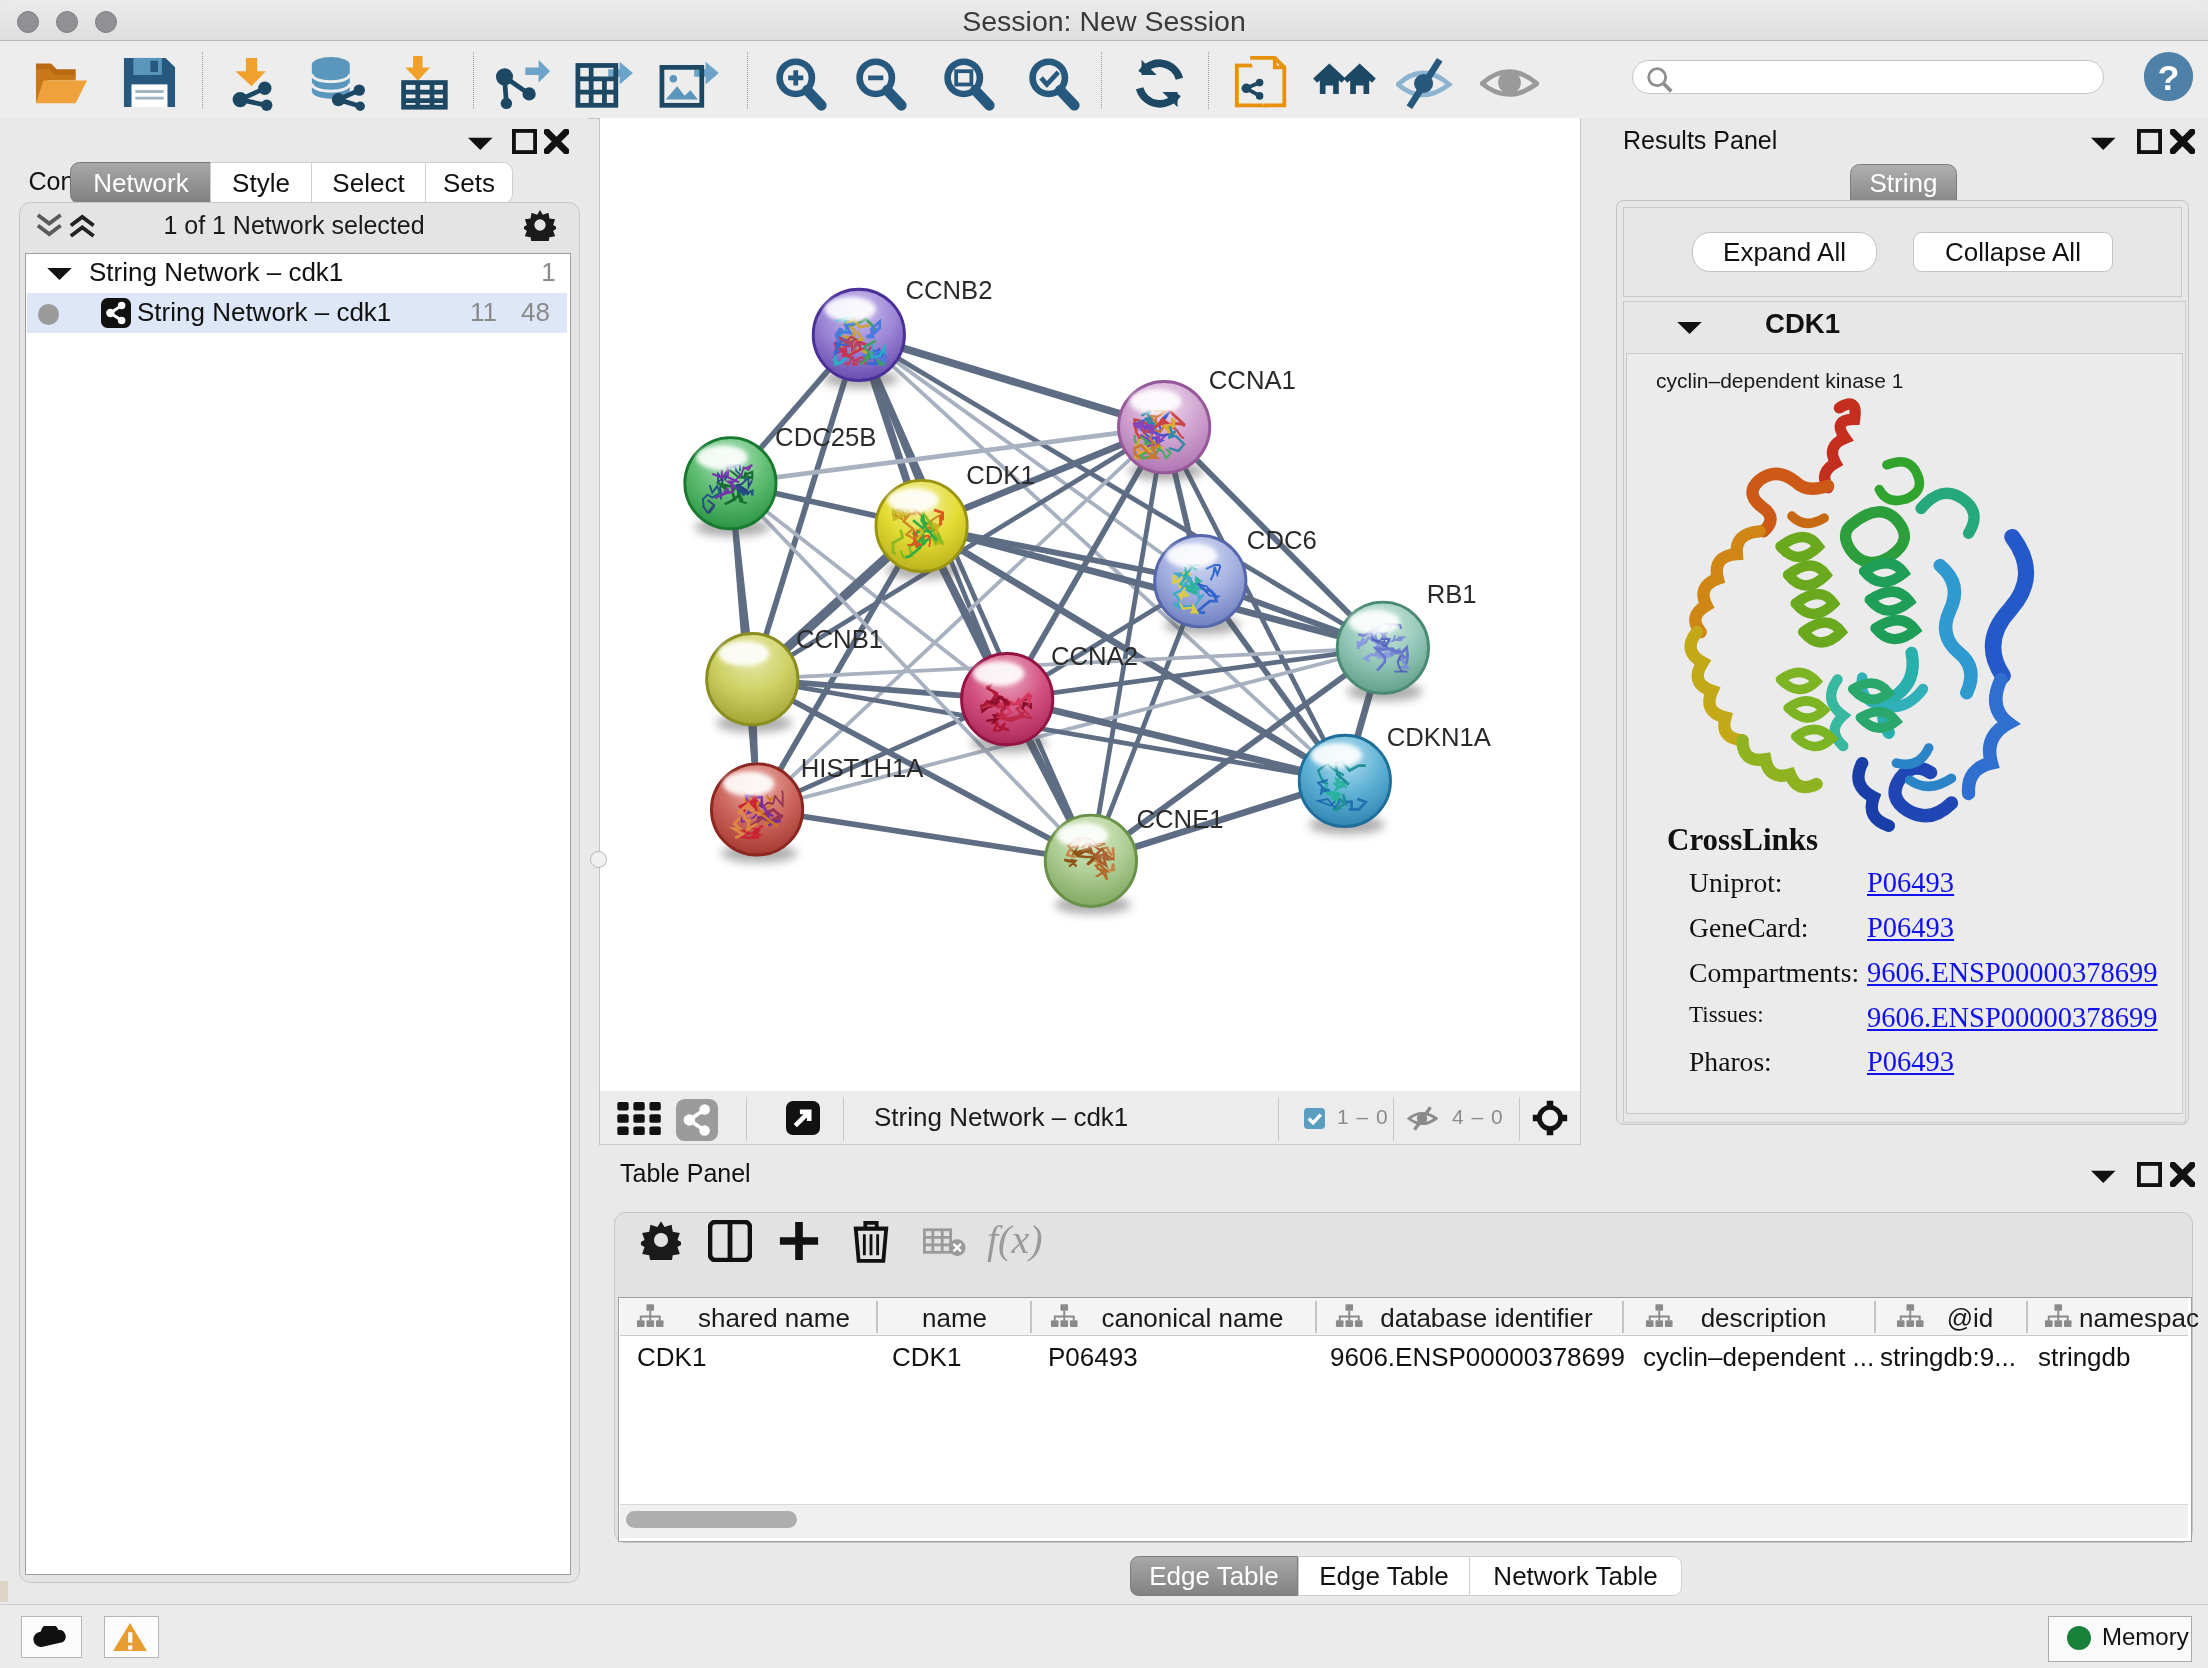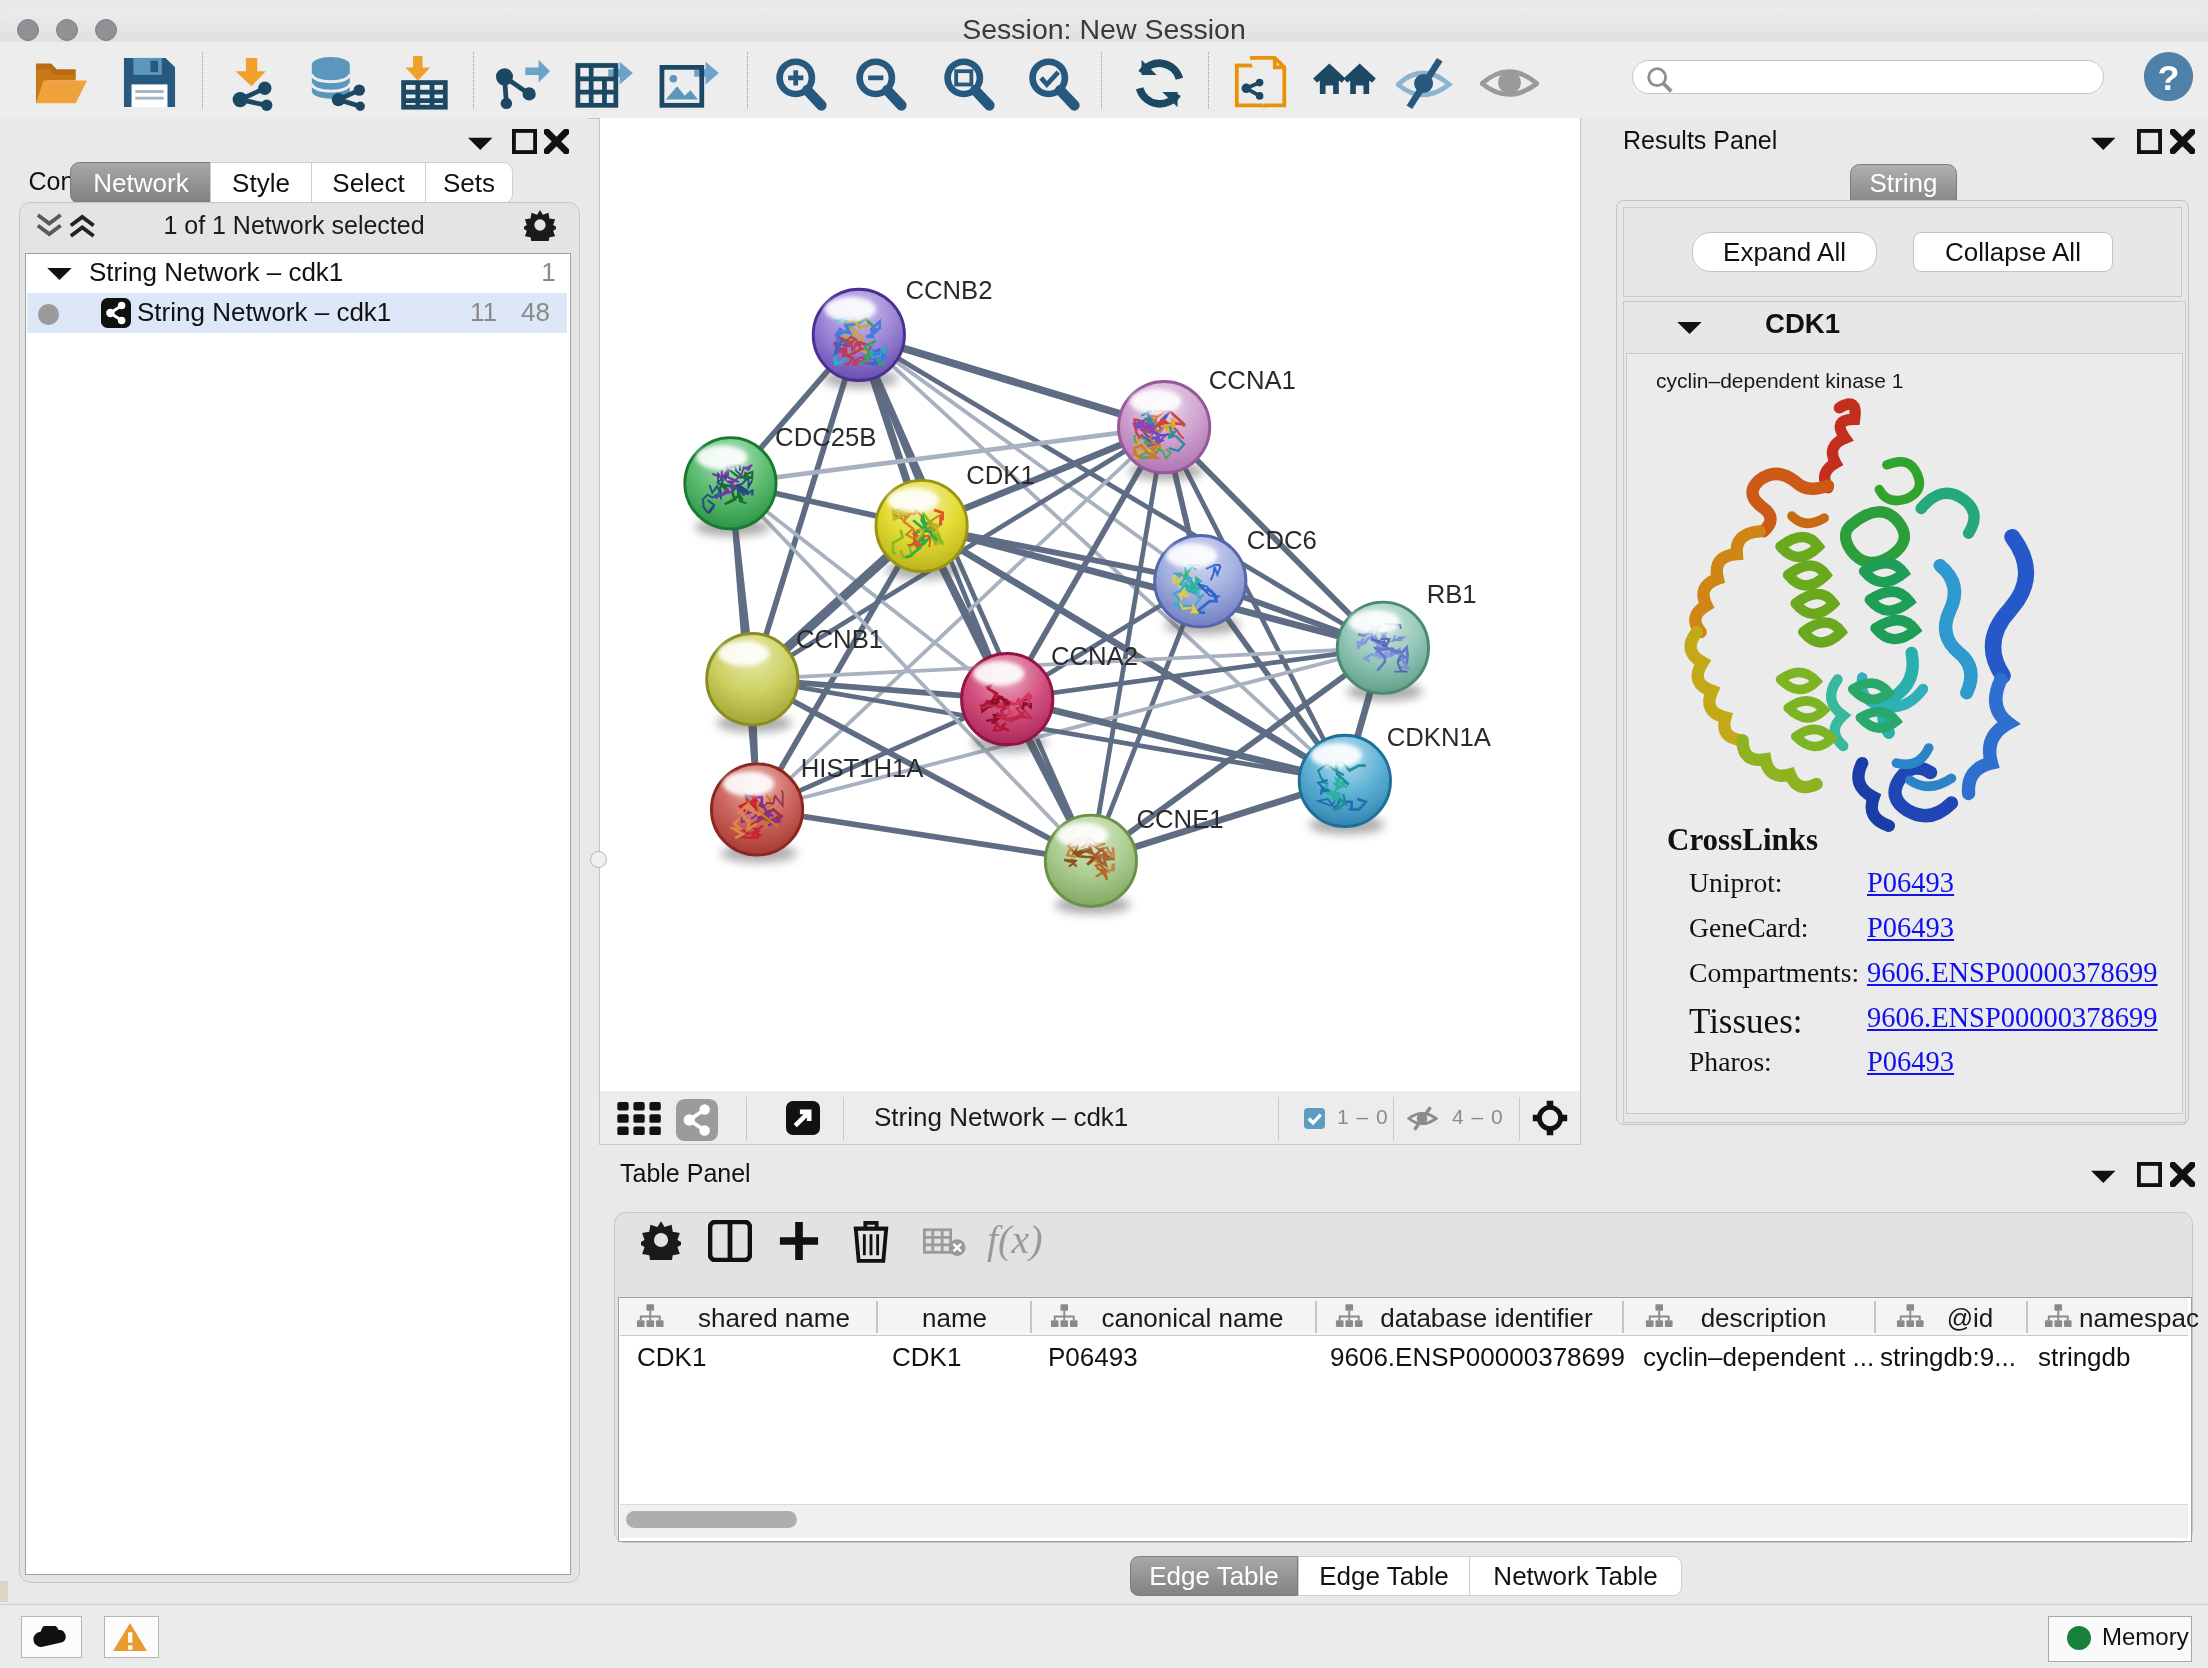--- a/index.html
+++ b/index.html
@@ -1,18 +1,18 @@
 <!DOCTYPE html>
 <html style="font-size:15px"><head>
 <meta charset="utf-8">
 <style>
   html,body{margin:0;padding:0;}
   body{width:2208px;height:1668px;background:#e9e9e9;font-family:"Liberation Sans",sans-serif;position:relative;overflow:hidden;}
   
-  #titlebar{position:absolute;left:0;top:8px;width:2208px;height:40px;background:linear-gradient(#ecECec,#dedede);border-bottom:1.9px solid #b9b9b9;border-radius:17px 17px 0 0;}
+  #titlebar{position:absolute;left:0;top:0;width:2208px;height:40px;background:linear-gradient(#ecECec,#dedede);border-bottom:1.9px solid #b9b9b9;border-radius:17px 17px 0 0;}
   .tl{position:absolute;top:10.5px;width:20px;height:20px;border-radius:50%;background:#909095;border:1px solid #7e7e83;}
   #title{position:absolute;top:4.8px;left:0;width:100%;text-align:center;font-size:28.5px;color:#3a3a3a;}
   
   #toolbar{position:absolute;left:0;top:42px;width:2208px;height:76px;background:#ededed;border-bottom:1.9px solid #c2c2c2;}
   .ticon{position:absolute;top:14.3px;}
   .tsep{position:absolute;top:9.5px;height:57px;border-left:1.9px dotted #9a9a9a;}
   #searchbox{position:absolute;left:1632px;top:18px;width:470px;height:32px;background:#fff;border:1.9px solid #c6c6c6;border-radius:18px;}
   
   #controlpanel{position:absolute;left:0px;top:118px;width:588px;height:1463px;background:#e9e9e9;}
   #canvas{position:absolute;left:599px;top:118px;width:980px;height:973px;background:#ffffff;border-left:1.9px solid #c4c4c4;border-right:1.9px solid #c4c4c4;}
@@ -689,21 +689,21 @@
     </g>
   </svg>
 
   <div style="position:absolute;left:86px;top:704px;font-family:'Liberation Serif',serif;font-size:31px;font-weight:bold;color:#111;">CrossLinks</div>
   <div style="position:absolute;left:108px;top:749px;font-family:'Liberation Serif',serif;font-size:27.6px;color:#111;">Uniprot:</div>
   <div style="position:absolute;left:286px;top:749px;font-family:'Liberation Serif',serif;font-size:28.5px;color:#1111ee;text-decoration:underline;">P06493</div>
   <div style="position:absolute;left:108px;top:794px;font-family:'Liberation Serif',serif;font-size:27.6px;color:#111;">GeneCard:</div>
   <div style="position:absolute;left:286px;top:794px;font-family:'Liberation Serif',serif;font-size:28.5px;color:#1111ee;text-decoration:underline;">P06493</div>
   <div style="position:absolute;left:108px;top:839px;font-family:'Liberation Serif',serif;font-size:27.6px;color:#111;">Compartments:</div>
   <div style="position:absolute;left:286px;top:839px;font-family:'Liberation Serif',serif;font-size:28.5px;color:#1111ee;text-decoration:underline;">9606.ENSP00000378699</div>
-  <div style="position:absolute;left:108px;top:884px;font-family:'Liberation Serif',serif;font-size:35px;color:#111;">Tissues:</div>
+  <div style="position:absolute;left:108px;top:884px;font-family:'Liberation Serif',serif;font-size:23px;color:#111;">Tissues:</div>
   <div style="position:absolute;left:286px;top:884px;font-family:'Liberation Serif',serif;font-size:28.5px;color:#1111ee;text-decoration:underline;">9606.ENSP00000378699</div>
   <div style="position:absolute;left:108px;top:928px;font-family:'Liberation Serif',serif;font-size:27.6px;color:#111;">Pharos:</div>
   <div style="position:absolute;left:286px;top:928px;font-family:'Liberation Serif',serif;font-size:28.5px;color:#1111ee;text-decoration:underline;">P06493</div>
 </div>
 <div id="tablepanel">
   <div class="paneltitle" style="position:absolute;left:32px;top:7.6px;">Table Panel</div>
   <svg style="position:absolute;left:1501px;top:17px;" width="28.5" height="17" viewBox="0 0 30 18">
       <path d="M2 3 h26 l-13 13 z" fill="#111"></path>
     </svg>
   <svg style="position:absolute;left:1549px;top:11.4px;" width="25" height="25" viewBox="0 0 26 26">

